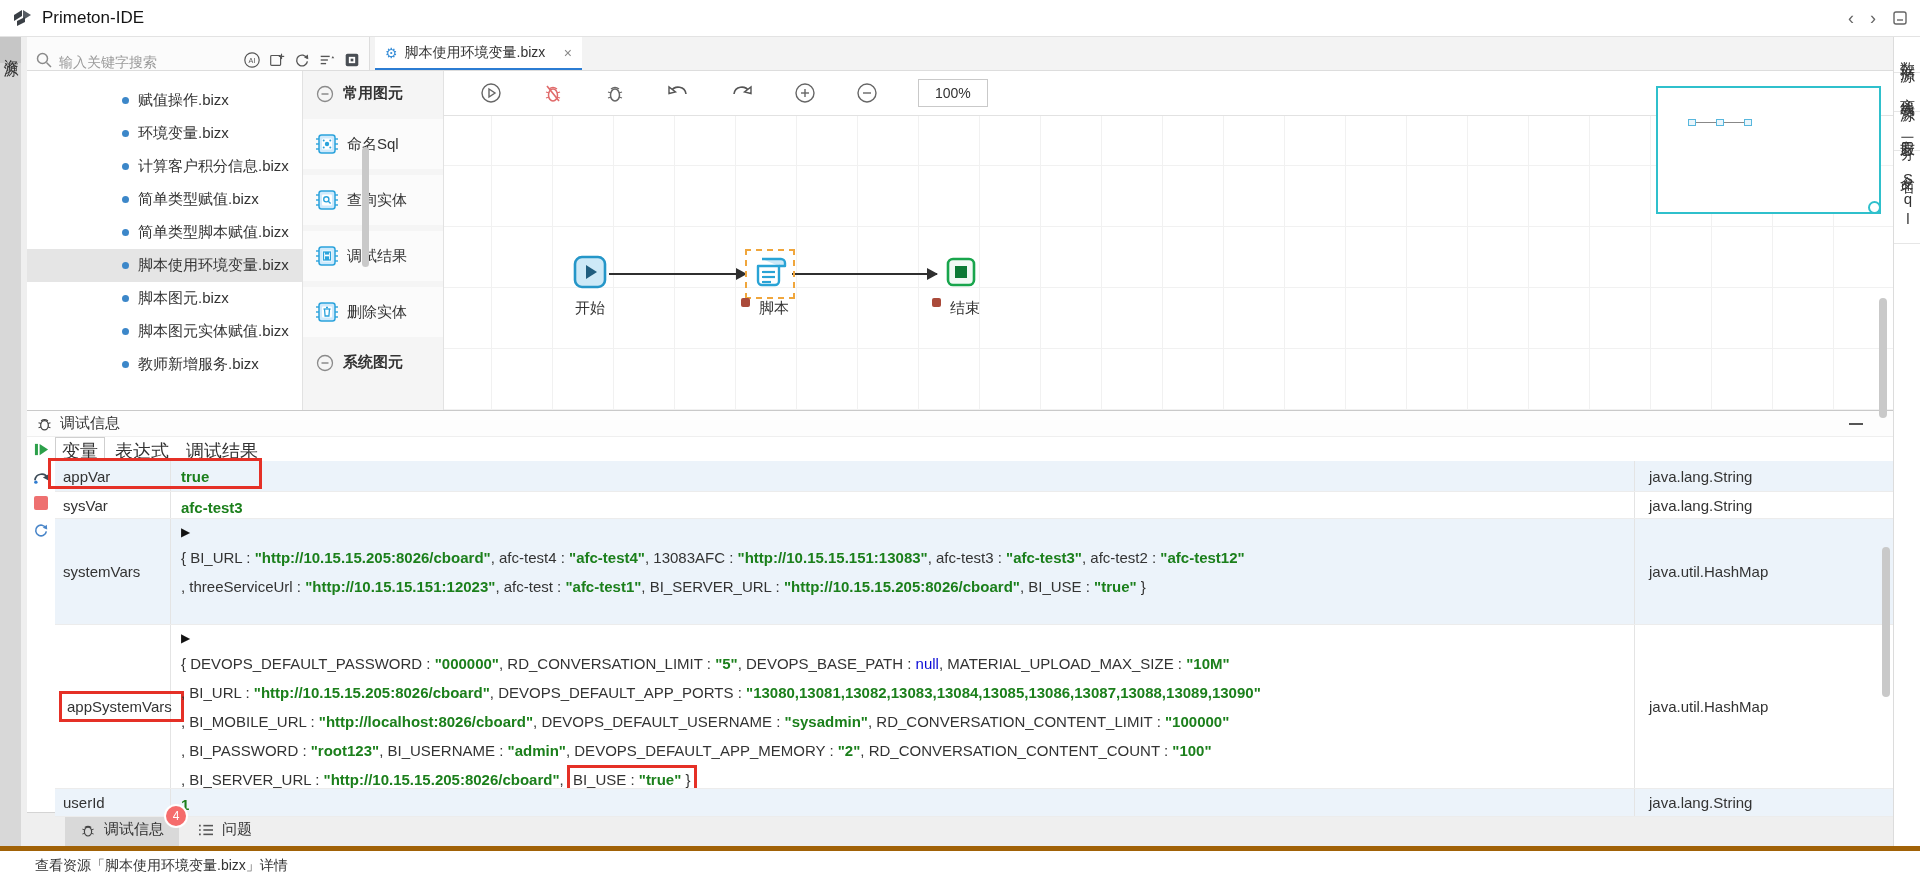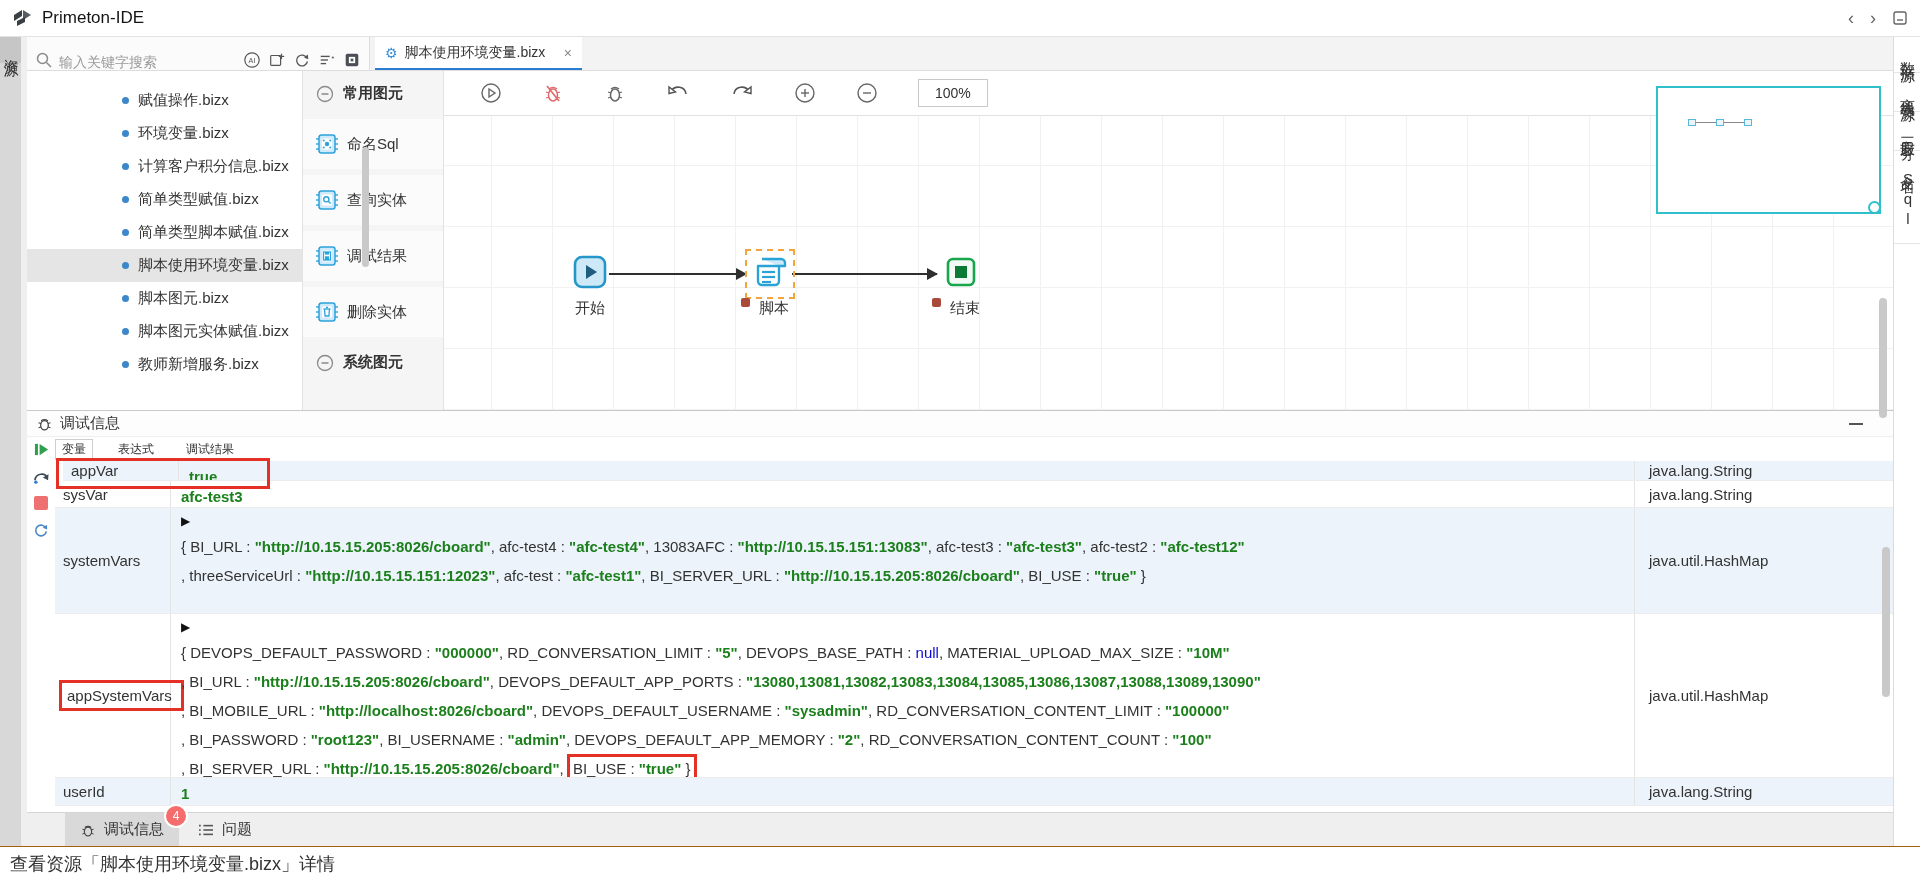--- a/index.html
+++ b/index.html
@@ -53,21 +53,21 @@
   .edge:after{content:"";position:absolute;right:-1px;top:-5px;border-left:11px solid #2f2f2f;border-top:6px solid transparent;border-bottom:6px solid transparent}
   .bp{position:absolute;width:9px;height:9px;background:#aa4a3a;border-radius:2px}
   
   .debug{height:402px;flex:none;border-top:1px solid #c9c9c9;display:flex;flex-direction:column;background:#fff}
   .dbg-header{height:26px;flex:none;display:flex;align-items:center;gap:7px;padding-left:9px;font-size:15px;color:#333;background:#fdfdfd;border-bottom:1px solid #efefef}
   .dbg-min{margin-left:auto;margin-right:30px;width:14px;height:2px;background:#555}
   .dbg-body{flex:1;display:flex;min-height:0}
   .dbg-gutter{width:28px;flex:none;display:flex;flex-direction:column;align-items:center;padding-top:5px;gap:12px}
   .stop-sq{width:14px;height:14px;background:#ee7070;border-radius:2px}
   .dbg-content{flex:1;display:flex;flex-direction:column;min-width:0}
-  .dbg-tabs{height:24px;flex:none;display:flex;align-items:center;gap:18px;font-size:12px}
+  .dbg-tabs{height:24px;flex:none;display:flex;gap:3px;font-size:18px}
   .dbg-tab{padding:2px 7px;color:#333;cursor:pointer}
   .dbg-tab.active{background:#fff;box-shadow:0 1px 0 #cfcfcf inset,0 -1px 0 #cfcfcf inset,1px 0 0 #cfcfcf inset,-1px 0 0 #cfcfcf inset}
   .tbl{flex:1;min-height:0}
   .dbg-row{display:flex;position:relative;border-bottom:1px solid #ececec;font-size:15px;overflow:visible}
   .dbg-row.zebra{background:#ecf3fa}
   .cell-name{width:116px;flex:none;display:flex;align-items:center;padding-left:8px;color:#333;border-right:1px solid #e4e4e4}
   .nb{padding:2px 4px 2px 0}
   .nb.boxName{border:3px solid #e53026;padding:4px 9px 4px 5px;margin-left:-4px;background:transparent}
   .cell-value{flex:1;min-width:0;padding:1px 13px 0 10px;border-right:1px solid #e4e4e4;overflow:hidden}
   .cell-type{width:258px;flex:none;display:flex;align-items:center;padding-left:14px;color:#333}
@@ -76,21 +76,21 @@
   .tok-p{color:#333}
   .tok-s{color:#1b7f1b;font-weight:bold}
   .tok-n{color:#0a0ad6;font-weight:normal}
   .tok-e{color:#111;font-size:12px}
   .rbox{outline:3px solid #e53026;outline-offset:3px;margin:0 5px}
   .row-annot{position:absolute;left:-7px;top:-3px;width:214px;height:31px;border:3px solid #e53026;pointer-events:none;z-index:3}
   
   .bottom-tabs{height:34px;flex:none;background:#efefef;border-top:1px solid #d4d4d4;display:flex;align-items:stretch;padding-left:38px;gap:4px}
   .btab{display:flex;align-items:center;gap:8px;padding:0 15px;font-size:15px;color:#333;cursor:pointer}
   .btab.active{background:#d9d9d9}
-  .statusbar{height:34px;border-top:1px solid #a16207;display:flex;align-items:center;padding-left:10px;font-size:18px;color:#333;background:#fff}
+  .statusbar{height:34px;border-top:5px solid #a16207;display:flex;align-items:center;padding-left:35px;font-size:14px;color:#333;background:#fff}
   
   .minimap{position:absolute;left:1656px;top:86px;width:225px;height:128px;border:2px solid #2fc0cc;background:#fff;z-index:5}
   .mm-dot{position:absolute;width:8px;height:7px;border:1px solid #58b7dd;background:#eaf6fc}
   .mm-line{position:absolute;height:1px;background:#888}
   .mm-handle{position:absolute;right:-2px;bottom:-2px;width:13px;height:13px;border:2px solid #2fc0cc;border-radius:50%;background:#fff}
   .thumb{position:absolute;background:#c9c9c9;border-radius:4px;z-index:6}
   .badge{position:absolute;left:166px;top:806px;width:20px;height:20px;border-radius:50%;background:#f56c6c;color:#fff;
          font-size:12px;display:flex;align-items:center;justify-content:center;box-shadow:0 0 0 2px #fff;z-index:7}
 </style>
 </head>
@@ -462,21 +462,21 @@
           </div>
           <div class="dbg-content">
             <div class="dbg-tabs">
 
             <span class="dbg-tab active">变量</span>
                 <span class="dbg-tab">表达式</span>
                 <span class="dbg-tab">调试结果</span>
               </div>
             <div class="tbl">
 
-            <div class="dbg-row zebra" style="height: 20px; margin-left: 8px;">
+            <div class="dbg-row zebra" style="height: 31px;">
                   <div class="row-annot"></div>
                   <div class="cell-name">
                     <span class="nb">appVar</span>
                   </div>
                   <div class="cell-value">
                     <div class="vline"><span class="tok-s">true</span></div>
                   </div>
                   <div class="cell-type">java.lang.String</div>
                 </div>
                 <div class="dbg-row" style="height: 27px;">

